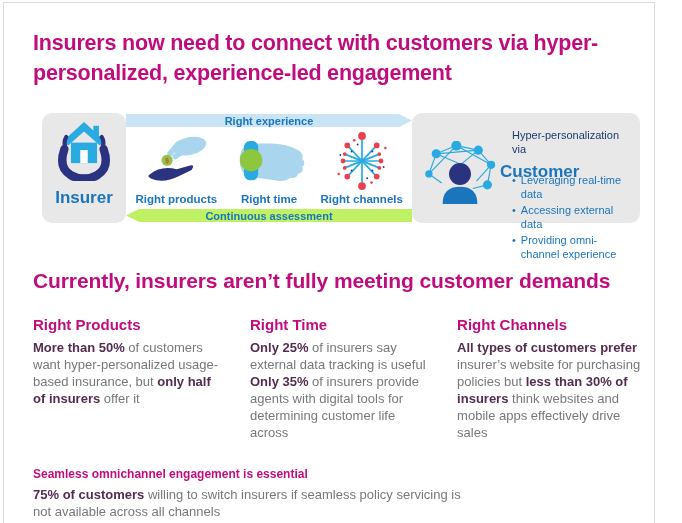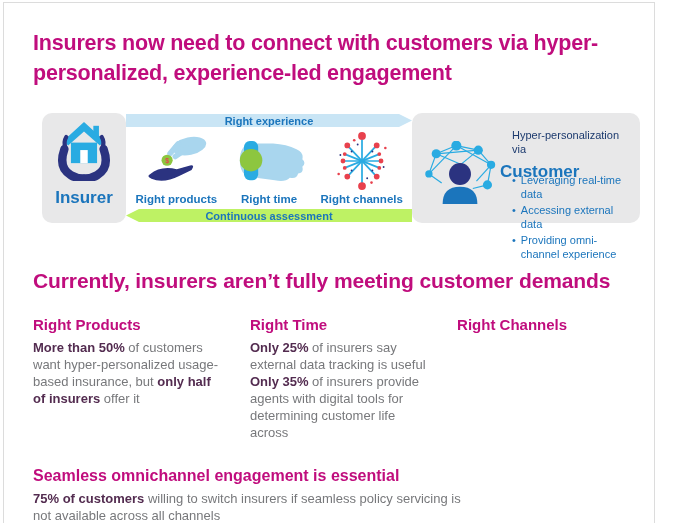--- a/index.html
+++ b/index.html
@@ -60,21 +60,21 @@
   .col{box-sizing:border-box;}
   .col-1{width:196px;}
   .col-2{width:186px;}
   .col-3{width:200px;}
   .col-title{margin:0 0 6px 0;font-size:15px;font-weight:bold;color:#c00d7d;}
   .col-body{font-size:13px;line-height:17px;color:#77787b;}
   .col-body .para{margin:0;}
   .b{font-weight:bold;color:#532c50;}
   
   .footer-section{margin-top:26px;}
-  .footer-heading{margin:0 0 5px 0;font-size:16px;font-weight:bold;color:#c00d7d;}
+  .footer-heading{margin:0 0 5px 0;font-size:12px;font-weight:bold;color:#c00d7d;}
   .footer-body{max-width:448px;}
 </style>
 </head>
 <body>
 
 <div class="frame">
 
   <h1 class="title">Insurers now need to connect with customers via hyper-personalized, experience-led engagement</h1>
 
   <div class="diagram">
@@ -246,20 +246,23 @@
     </div>
     <div class="col col-2">
       <h3 class="col-title">Right Time</h3>
       <div class="col-body">
           <div class="para"><span class="b">Only 25%</span><span> of insurers say external data tracking is useful</span></div>
           <div class="para"><span class="b">Only 35%</span><span> of insurers provide agents with digital tools for determining customer life across</span></div>
         </div>
     </div>
     <div class="col col-3">
       <h3 class="col-title">Right Channels</h3>
+      <div class="col-body">
+          <div class="para"><span class="b">All types of customers prefer</span><span> insurer’s website for purchasing policies but </span><span class="b">less than 30% of insurers</span><span> think websites and mobile apps effectively drive sales</span></div>
+        </div>
     </div>
   </div>
 
   <div class="footer-section">
     <h3 class="footer-heading">Seamless omnichannel engagement is essential</h3>
     <div class="col-body footer-body">
         <div class="para"><span class="b">75% of customers</span><span> willing to switch insurers if seamless policy servicing is not available across all channels</span></div>
       </div>
   </div>
 

